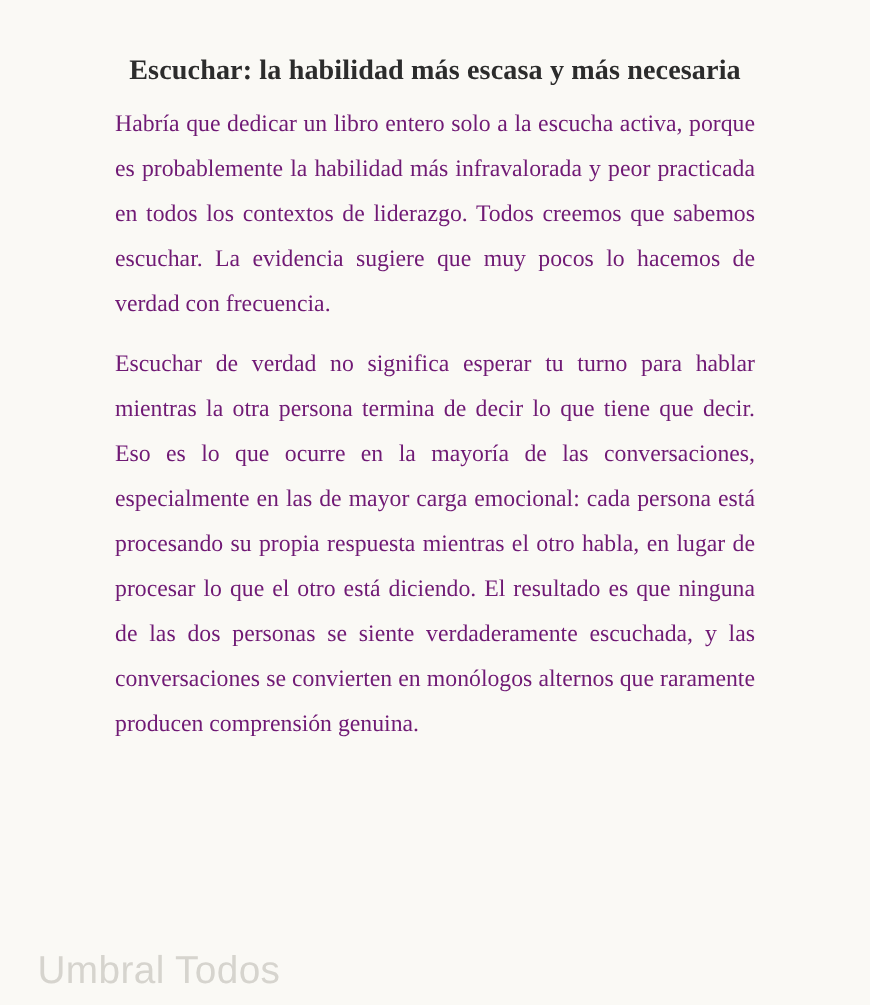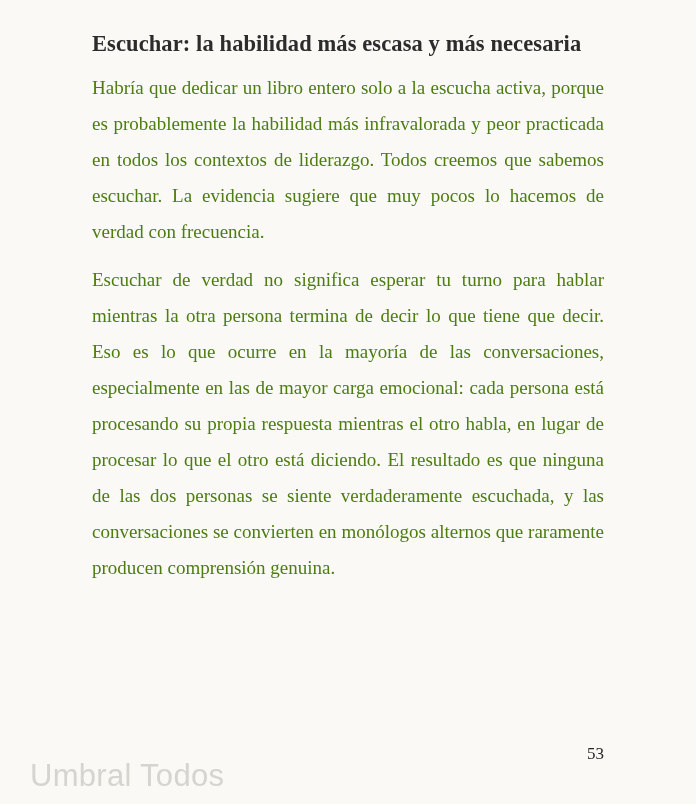--- a/index.html
+++ b/index.html
@@ -28,30 +28,30 @@
     width: 512px;
   }
 
   .chapter-heading {
     font-family: "Liberation Serif", "DejaVu Serif", serif;
     font-weight: bold;
     font-size: 22.5px;
     line-height: 29px;
     color: #2c2c2c;
     margin: 0;
-    padding-top: 29px;
+    padding-top: 41px;
     letter-spacing: 0.1px;
-    text-align: left;
+    text-align: center;
   }
 
   .body-text {
     font-family: "Liberation Serif", "DejaVu Serif", serif;
     font-size: 19px;
     line-height: 36px;
-    color: #4d7c0f;
+    color: #701a75;
     text-align: justify;
     text-justify: inter-word;
     margin: 0;
     hyphens: none;
   }
 
   .body-text.first {
     margin-top: 12px;
   }
 
@@ -93,17 +93,16 @@
   <div class="content">
 
     <h1 class="chapter-heading">Escuchar: la habilidad más escasa y más necesaria</h1>
 
     <p class="body-text first">Habría que dedicar un libro entero solo a la escucha activa, porque es probablemente la habilidad más infravalorada y peor practicada en todos los contextos de liderazgo. Todos creemos que sabemos escuchar. La evidencia sugiere que muy pocos lo hacemos de verdad con frecuencia.</p>
 
     <p class="body-text next">Escuchar de verdad no significa esperar tu turno para hablar mientras la otra persona termina de decir lo que tiene que decir. Eso es lo que ocurre en la mayoría de las conversaciones, especialmente en las de mayor carga emocional: cada persona está procesando su propia respuesta mientras el otro habla, en lugar de procesar lo que el otro está diciendo. El resultado es que ninguna de las dos personas se siente verdaderamente escuchada, y las conversaciones se convierten en monólogos alternos que raramente producen comprensión genuina.</p>
 
   </div>
 
-  <div class="page-number">53</div>
 
   <div class="watermark">Umbral Todos</div>
 
 </div>
 
 </body></html>

